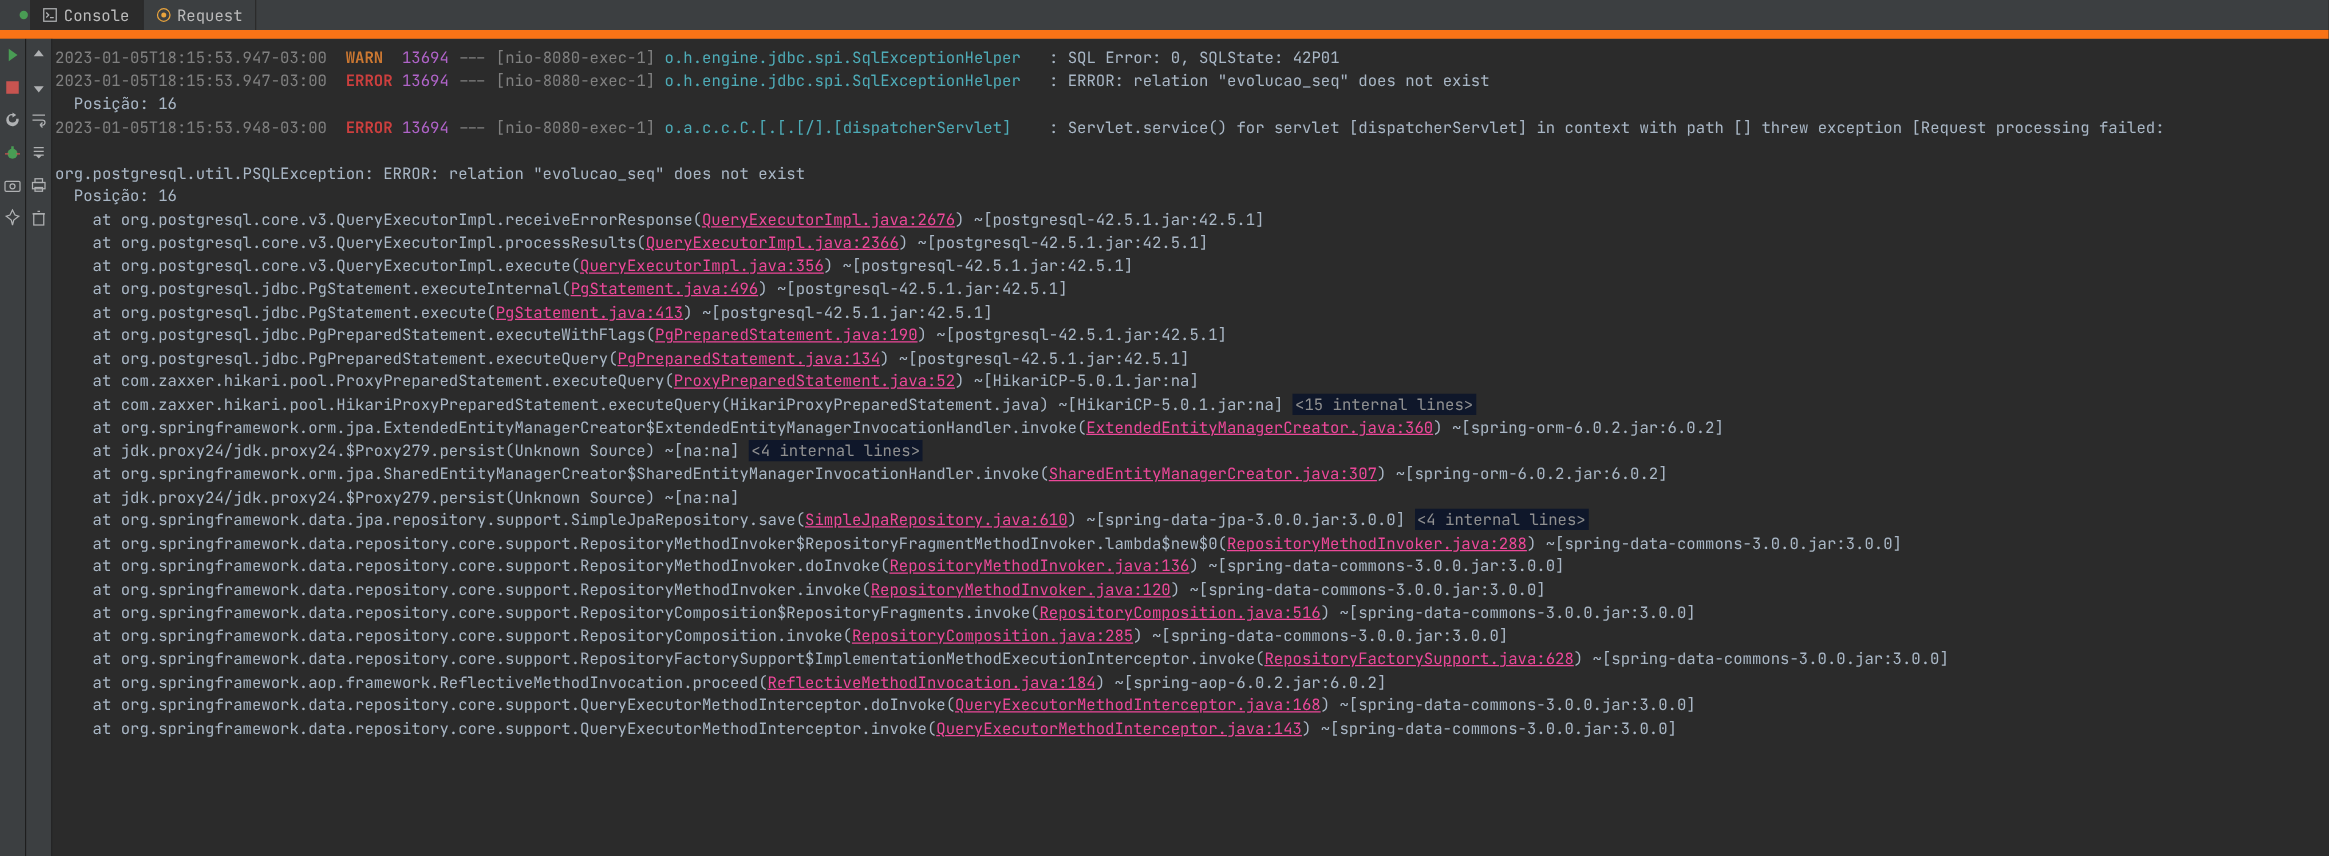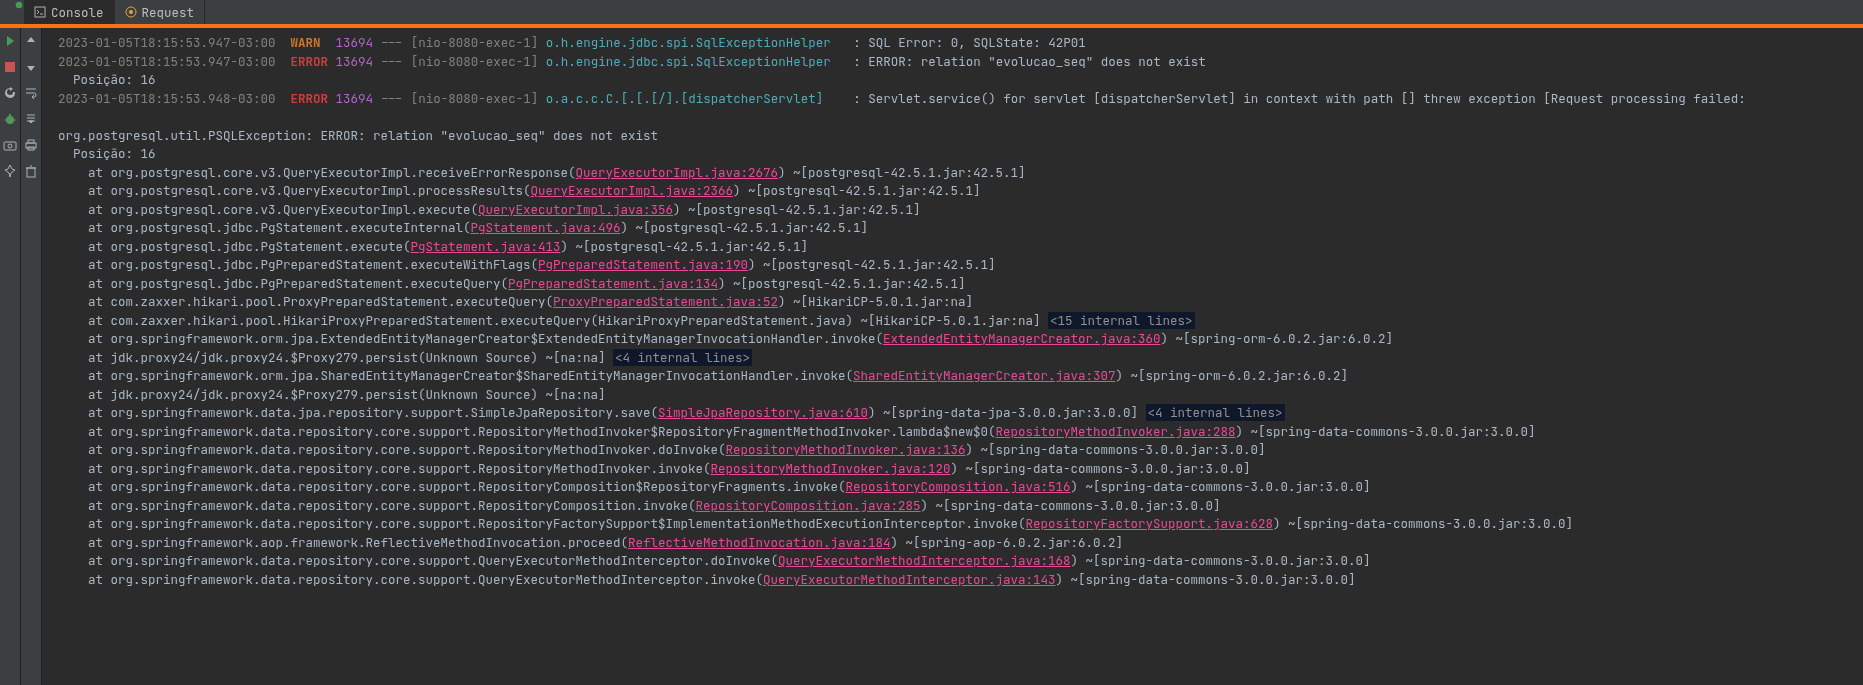--- a/index.html
+++ b/index.html
@@ -1,25 +1,25 @@
 <!DOCTYPE html>
 <html><head>
 <meta charset="utf-8">
 <style>
   html,body{margin:0;padding:0;background:#2b2b2b;font-family:'JetBrains Mono','Consolas','Menlo',monospace;font-size:12.5px;color:#a9b7c6;overflow:hidden;}
   .root{display:flex;flex-direction:column;height:685px;width:1863px;}
-  .tabs{display:flex;background:#3c3f41;border-bottom:4px solid #f97316;height:24px;padding-left:14px;gap:0;}
+  .tabs{display:flex;align-items:center;background:#3c3f41;border-bottom:7px solid #f97316;height:24px;padding-left:14px;gap:0;}
   .ide-icon{width:10px;height:10px;display:inline-block;}
   .tab{display:flex;align-items:center;gap:5px;padding:0 10px;height:24px;color:#bbbbbb;cursor:pointer;border-right:1px solid #2b2b2b;}
   .tab.active{background:#2b2b2b;}
   .body{display:flex;flex:1;overflow:hidden;}
   .gutter{display:flex;flex-direction:column;width:20px;background:#3c3f41;align-items:center;padding-top:6px;gap:12px;border-right:1px solid #1e1e1e;}
   .gutter2{display:flex;flex-direction:column;width:20px;background:#3c3f41;align-items:center;padding-top:6px;gap:12px;border-right:1px solid #1e1e1e;}
   .gicon{width:14px;height:14px;display:flex;align-items:center;justify-content:center;color:#afb1b3;cursor:pointer;}
-  .console{flex:1;overflow:auto;padding:6px 0 6px 2px;line-height:18.5px;white-space:pre;font-family:'JetBrains Mono','Consolas','Menlo',monospace;margin-left:14px;}
+  .console{flex:1;overflow:auto;padding:6px 0 6px 2px;line-height:18.5px;white-space:pre;font-family:'JetBrains Mono','Consolas','Menlo',monospace;}
   .ts{color:#808080;}
   .warn{color:#cc7832;font-weight:bold;}
   .err{color:#cc3f3e;font-weight:bold;}
   .pid{color:#b064c9;}
   .sep{color:#808080;}
   .thread{color:#808080;}
   .logger{color:#4eacb8;}
   .msg{color:#a9b7c6;}
   .link{color:#ec4899;text-decoration:underline;cursor:pointer;}
   .internal{background:#0f172a;color:#909090;padding:0 2px;}

